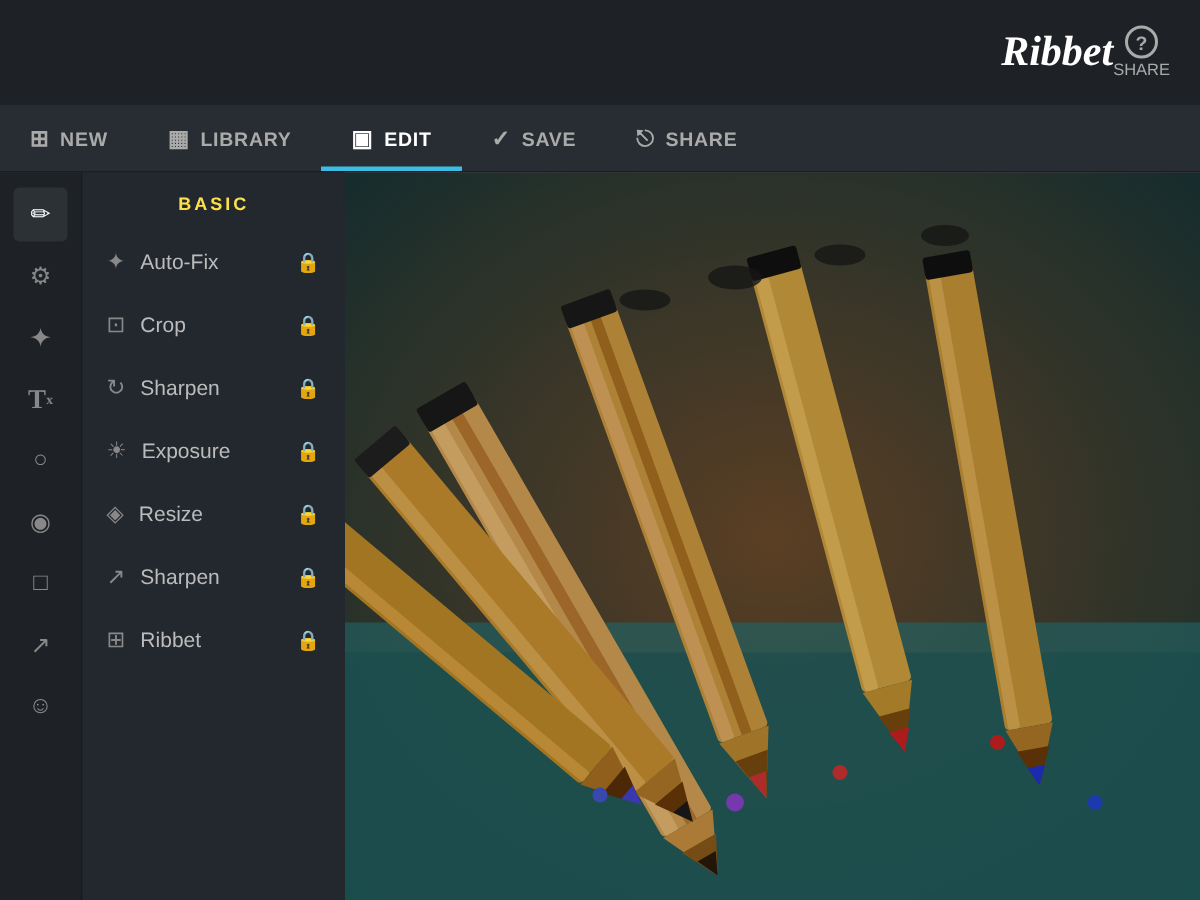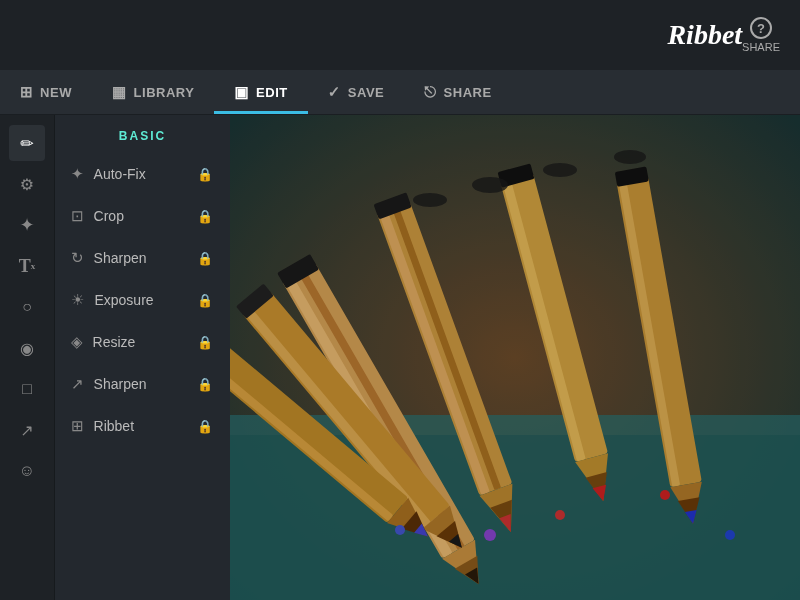--- a/index.html
+++ b/index.html
@@ -121,21 +121,21 @@
 
     
     #sidebar {
       width: 175px;
       height: 485px;
       background: #23282e;
       overflow-y: auto;
     }
     #sidebar-title {
       text-align: center;
-      color: #5eead4;
+      color: #fde047;
       font-size: 12px;
       font-weight: 700;
       letter-spacing: 2px;
       padding: 14px 0 10px 0;
       text-transform: uppercase;
     }
     .menu-item {
       display: flex;
       align-items: center;
       justify-content: space-between;

